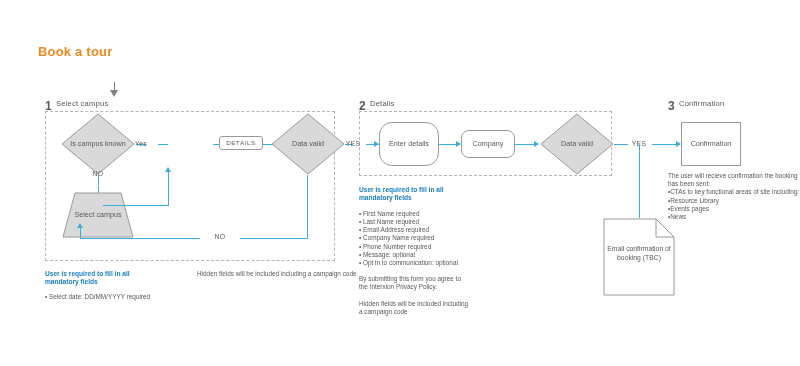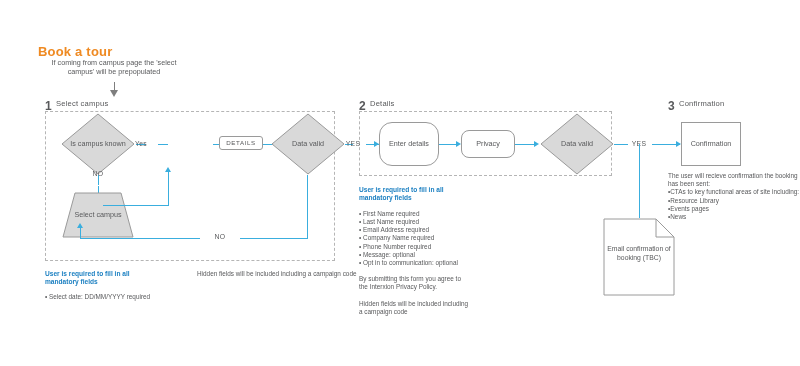--- a/index.html
+++ b/index.html
@@ -93,21 +93,20 @@
     position:absolute;left:0;top:26px;width:100%;text-align:center;
     font-size:6.8px;line-height:9px;color:#58595b;
   }
 </style>
 </head>
 <body>
 
 <div class="canvas">
 
   <div class="abs brand-title">Book a tour</div>
-  <div class="abs intro-note">If coming from campus page the 'select campus' will be prepopulated</div>
 
   <div class="abs vline" style="left:114px;top:82px;height:9px;background:#7e7e7e;"></div>
   <div class="abs arrow-gray" style="left:110px;top:90px;"></div>
 
   <div class="abs" style="left:45px;top:96px;">
     <span class="step-num">1</span>
   </div>
   <div class="abs step-label" style="left:56px;top:99px;">Select campus</div>
 
   <div class="abs" style="left:359px;top:96px;">
@@ -178,21 +177,21 @@
   <div class="abs arrow-blue-up" style="left:77px;top:223px;"></div>
 
   <div class="abs rect-box" style="left:379px;top:122px;width:60px;height:44px;border-radius:13px;">
     <div class="shape-text">Enter details</div>
   </div>
 
   <div class="abs hline" style="left:439px;top:144px;width:20px;"></div>
   <div class="abs arrow-blue-right" style="left:456px;top:141px;"></div>
 
   <div class="abs round-box" style="left:461px;top:130px;width:54px;height:28px;">
-    <div class="shape-text">Privacy</div>
+    <div class="shape-text">Company</div>
   </div>
 
   <div class="abs hline" style="left:515px;top:144px;width:22px;"></div>
   <div class="abs arrow-blue-right" style="left:534px;top:141px;"></div>
 
   <div class="abs diamond" style="left:540px;top:113px;">
     <svg class="dia-bg" viewBox="0 0 74 62" preserveAspectRatio="none">
       <polygon points="37,1 73,31 37,61 1,31" fill="#D9D9D9" stroke="#9A9A9A" stroke-width="1"></polygon>
     </svg>
     <div class="shape-text">Data valid</div>

